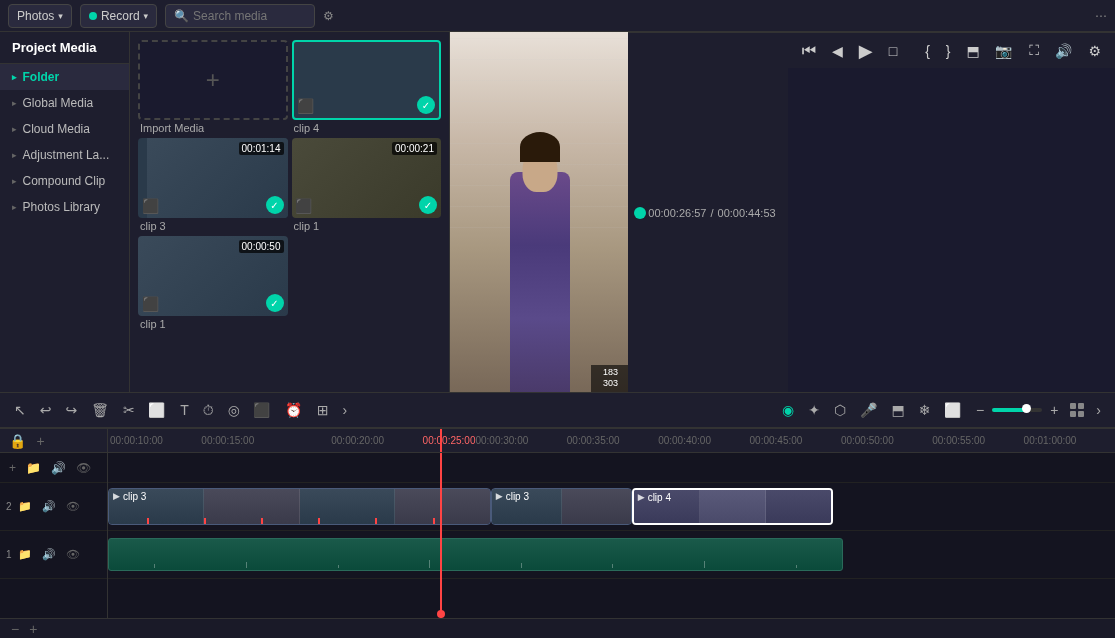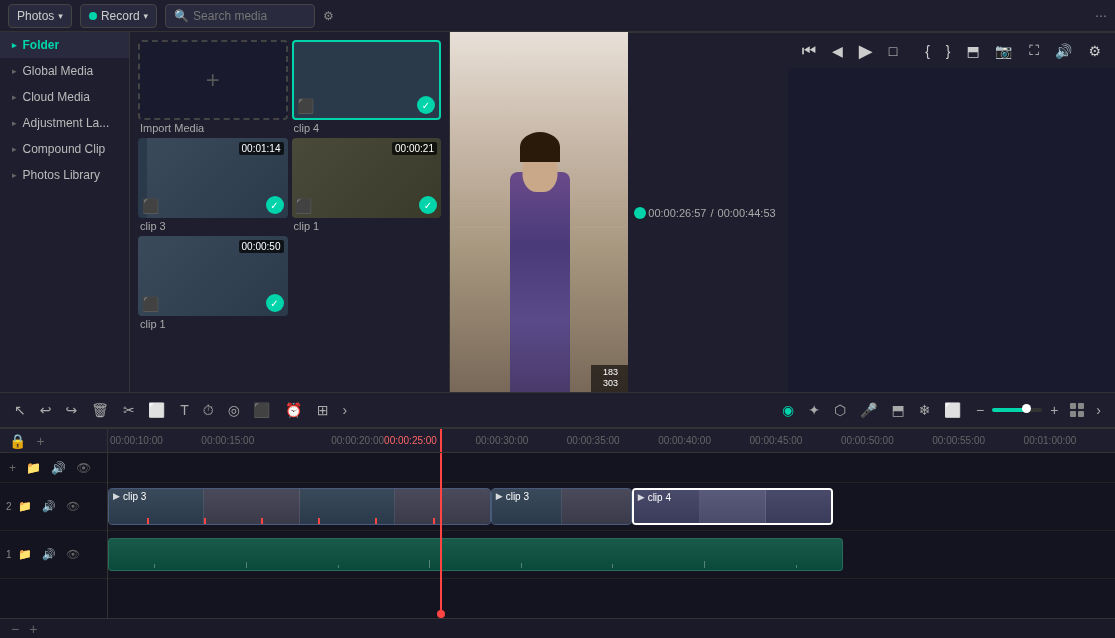--- a/index.html
+++ b/index.html
@@ -65,20 +65,21 @@
     <span style="color:#888; font-size:12px;">🔍</span>
     <input style="background: none; border: none; outline: none; color: rgb(204, 204, 204); font-size: 12px; width: 100%;" placeholder="Search media">
   </div>
   <span class="filter-icon">⚙</span>
   <span class="more-icon">⋯</span>
 </div>
 
 <div class="top-section">
 
   <div class="sidebar">
+    <div class="sidebar-title">Project Media</div>
     <div class="sidebar-item active" style="color:#00d4aa;">
       <span style="font-size:9px; color:#00d4aa;">▸</span>
       <span>Folder</span>
     </div>
     <div class="sidebar-item">
       <span class="sidebar-chevron">▸</span>
       <span>Global Media</span>
     </div>
     <div class="sidebar-item">
       <span class="sidebar-chevron">▸</span>
@@ -258,21 +259,21 @@
     <div style="width:108px;flex-shrink:0;border-right:1px solid #333;height:100%;display:flex;align-items:center;padding:0 6px;gap:4px;">
       <button class="btn-icon">🔒</button>
       <button class="btn-icon">+</button>
     </div>
 
     <div style="flex:1;position:relative;height:100%;overflow:hidden;">
       <div style="display:flex;width:100%;height:100%;align-items:center;">
         <span style="color:#666;font-size:10px;flex:1;text-align:left;padding-left:2px;">00:00:10:00</span>
         <span style="color:#666;font-size:10px;flex:1;text-align:left;">00:00:15:00</span>
         <span style="color:#666;font-size:10px;flex:1;text-align:right;">00:00:20:00</span>
-        <span style="color:#ff6666;font-size:10px;flex:1;text-align:left;">00:00:25:00</span>
+        <span style="color:#ff6666;font-size:10px;flex:1;text-align:right;">00:00:25:00</span>
         <span style="color:#666;font-size:10px;flex:1;text-align:left;">00:00:30:00</span>
         <span style="color:#666;font-size:10px;flex:1;text-align:left;">00:00:35:00</span>
         <span style="color:#666;font-size:10px;flex:1;text-align:left;">00:00:40:00</span>
         <span style="color:#666;font-size:10px;flex:1;text-align:left;">00:00:45:00</span>
         <span style="color:#666;font-size:10px;flex:1;text-align:left;">00:00:50:00</span>
         <span style="color:#666;font-size:10px;flex:1;text-align:left;">00:00:55:00</span>
         <span style="color:#666;font-size:10px;flex:1;text-align:left;">00:01:00:00</span>
       </div>
 
       <div style="position:absolute;top:0;left:33%;bottom:0;width:2px;background:#ff4444;z-index:10;"></div>

